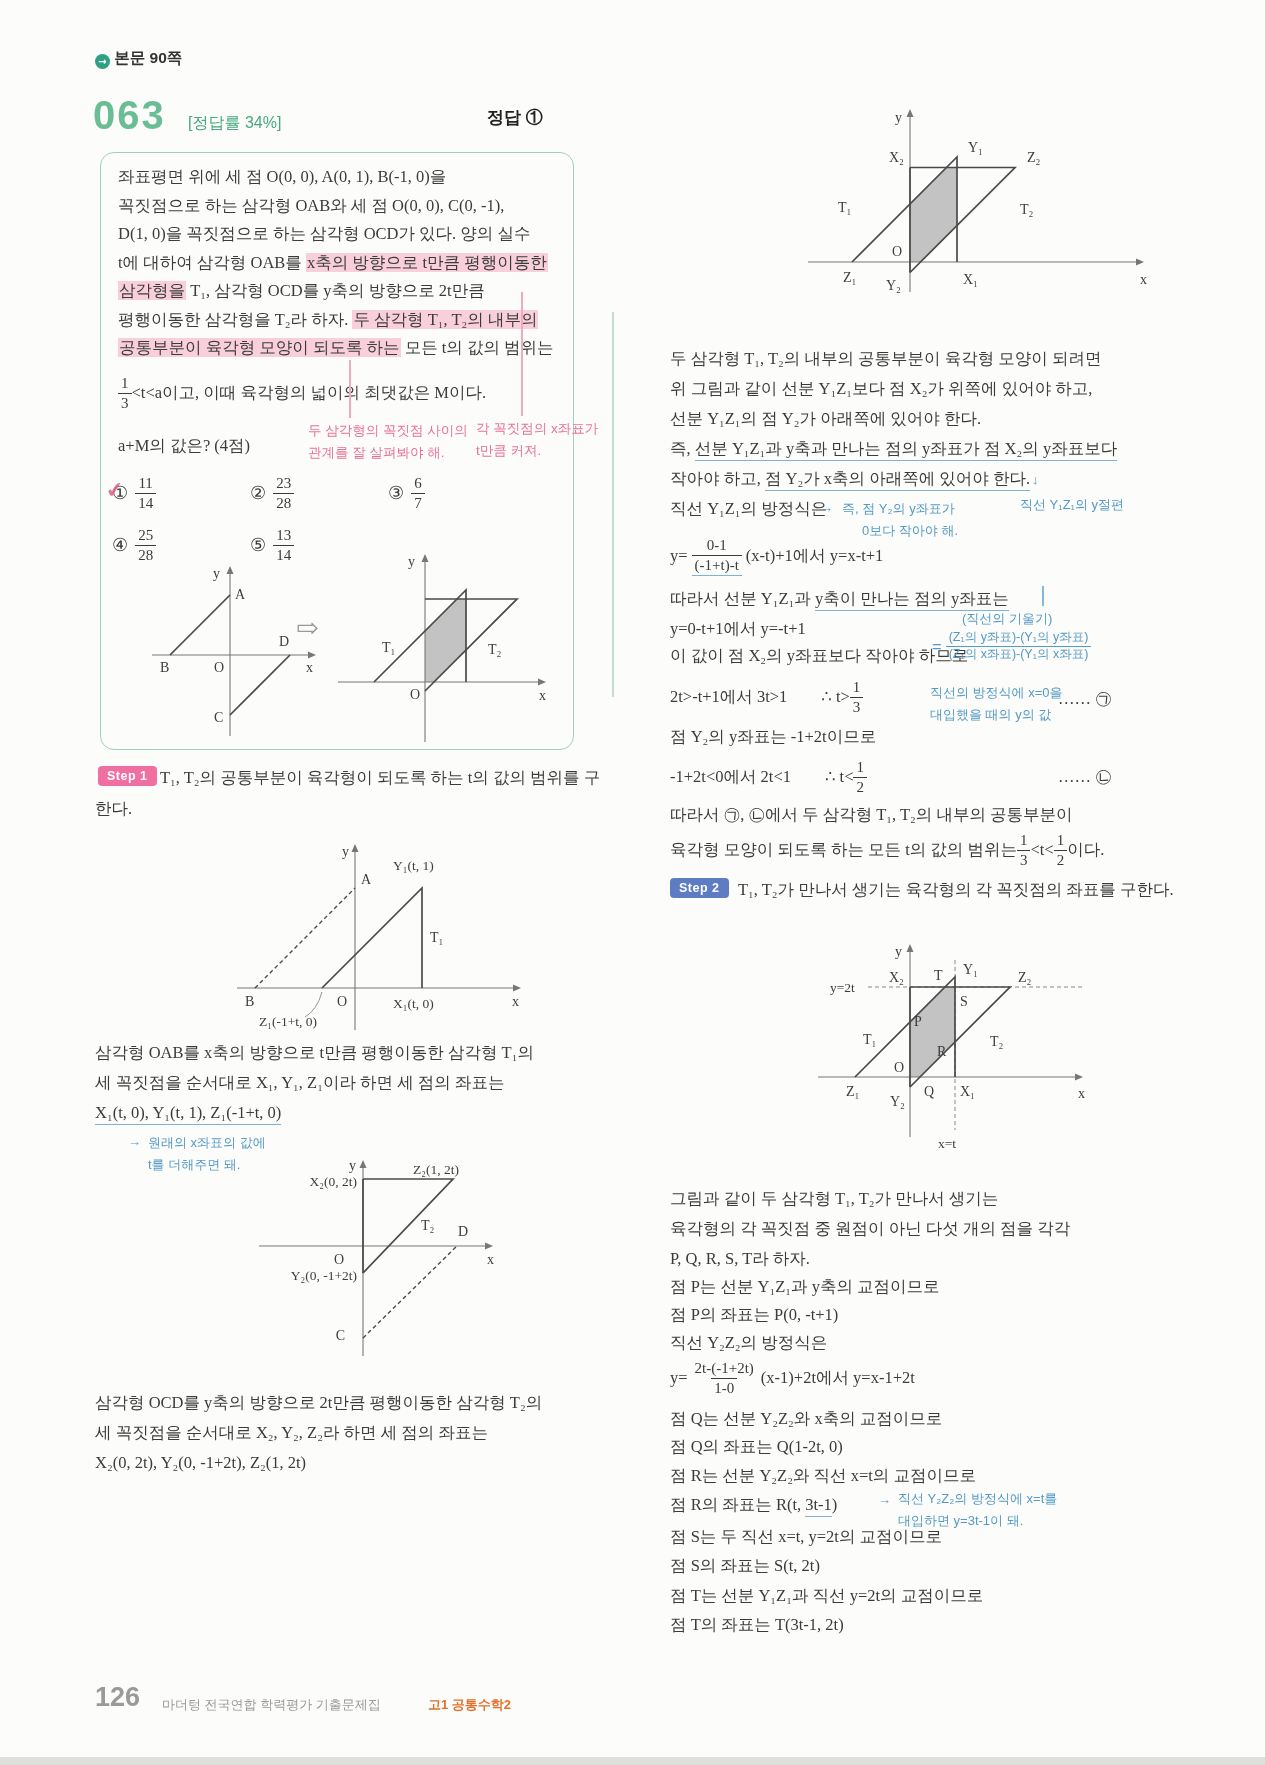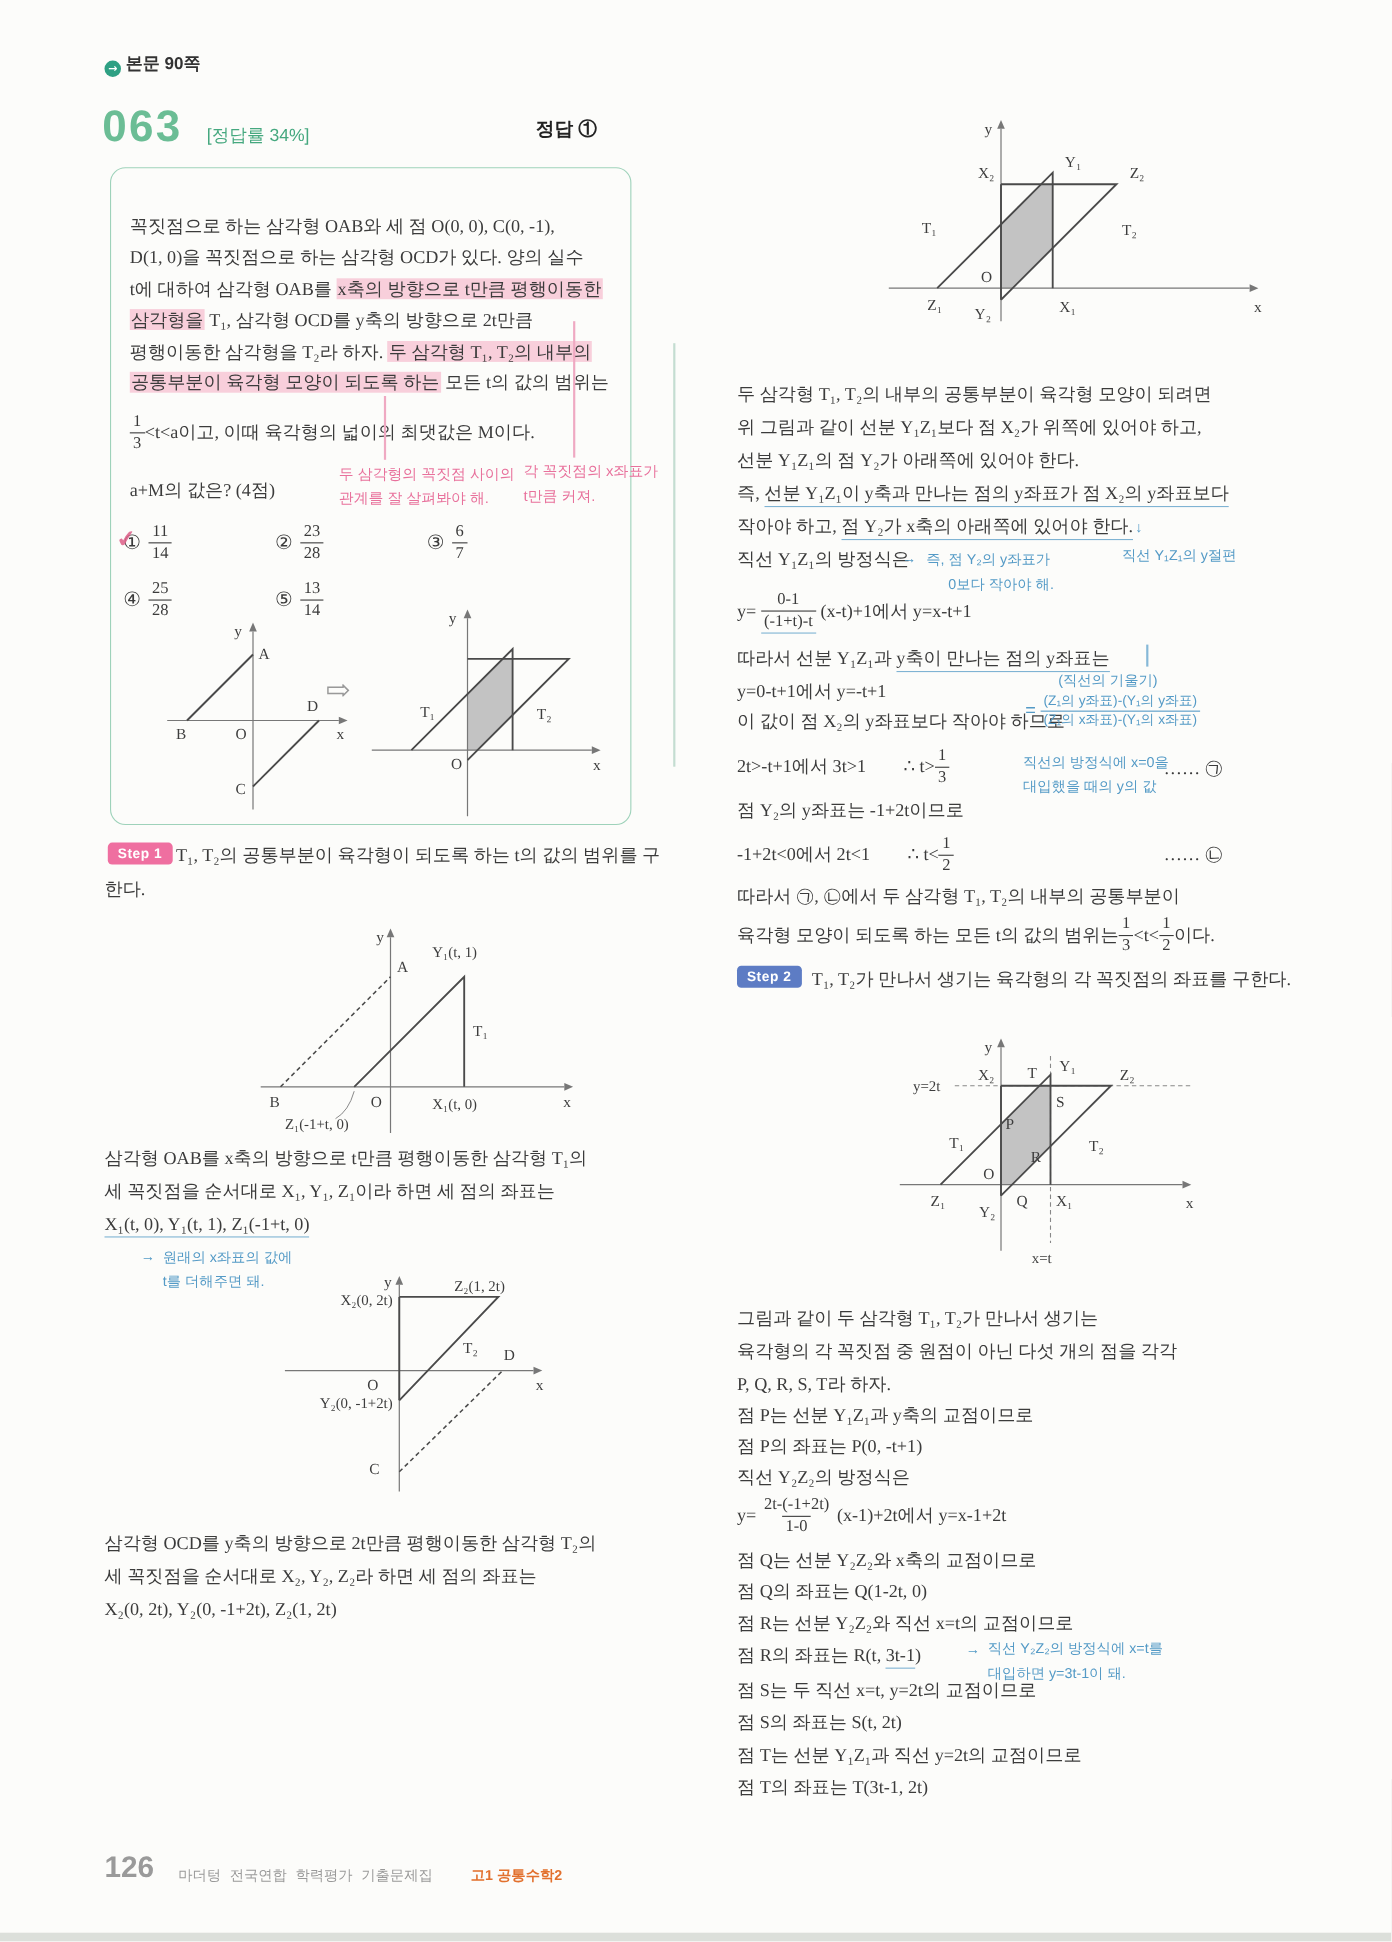--- a/index.html
+++ b/index.html
@@ -35,37 +35,38 @@
   svg text{font-family:"Liberation Serif","DejaVu Serif",serif;font-size:14px;fill:#3d3d3d}
   svg .co{font-size:13.5px}
   .gr{stroke:#4a4a4a;stroke-width:1.7;fill:none}
   .ax{stroke:#777;stroke-width:1.1;fill:none}
   .dsh{stroke:#4a4a4a;stroke-width:1.4;fill:none;stroke-dasharray:4,3}
   .gd{stroke:#888;stroke-width:1;fill:none;stroke-dasharray:4,3}
   .sh{fill:#bcbcbc;opacity:.9}
   .arr{fill:#777}
   .ldr{stroke:#888;stroke-width:.9;fill:none}
   .foot-num{font-family:"Liberation Sans","DejaVu Sans",sans-serif;font-size:27px;color:#9a9a9a;font-weight:bold}
-  .foot-txt{font-size:13px;color:#999;font-family:Liberation Mono, monospace}
+  .foot-txt{font-size:13px;color:#999;font-family:Liberation Sans, sans-serif}
   .foot-sub{font-size:13px;color:#e2702d;font-family:"Liberation Sans","DejaVu Sans",sans-serif;font-weight:bold}
 </style>
 </head>
 <body>
 
 <div id="page">
 
   <div class="abs sans" style="left:95px;top:48px;font-size:15.5px;font-weight:bold;color:#333">
     <span class="ref-ic">→</span>
     <span>본문 90쪽</span>
   </div>
   <span class="abs pgnum" style="left:93px;top:93px">063</span>
   <span class="abs rate" style="left:188px;top:113px">[정답률 34%]</span>
   <span class="abs ansr" style="left:487px;top:106px">정답 ①</span>
 
   <div id="pbox"></div>
+  <div class="abs t" style="left:118px;top:163px">좌표평면 위에 세 점 O(0, 0), A(0, 1), B(-1, 0)을</div>
   <div class="abs t" style="left:118px;top:192px">꼭짓점으로 하는 삼각형 OAB와 세 점 O(0, 0), C(0, -1),</div>
   <div class="abs t" style="left:118px;top:220px">D(1, 0)을 꼭짓점으로 하는 삼각형 OCD가 있다. 양의 실수</div>
   <div class="abs t" style="left:118px;top:249px"><span>t에 대하여 삼각형 OAB를 </span><span class="hl">x축의 방향으로 t만큼 평행이동한</span></div>
   <div class="abs t" style="left:118px;top:277px"><span class="hl">삼각형을</span><span> T₁, 삼각형 OCD를 y축의 방향으로 2t만큼</span></div>
   <div class="abs t" style="left:118px;top:334px"><span class="hl">공통부분이 육각형 모양이 되도록 하는</span><span> 모든 t의 값의 범위는</span></div>
   <div class="abs t" style="left:118px;top:306px"><span>평행이동한 삼각형을 T₂라 하자. </span><span class="hl">두 삼각형 T₁, T₂의 내부의</span></div>
   <div class="abs eq" style="left:118px;top:370px;height:46px">
     <span class="frac">
         <span class="num">1</span>
         <span class="den">3</span>
@@ -224,21 +225,21 @@
     <text x="214" y="166" text-anchor="end">O</text>
     <text x="155" y="192">Z₁</text>
     <text x="198" y="200">Y₂</text>
     <text x="275" y="194">X₁</text>
     <text x="452" y="194">x</text>
   </svg>
 
   <div class="abs rt" style="left:670px;top:376px">위 그림과 같이 선분 Y₁Z₁보다 점 X₂가 위쪽에 있어야 하고,</div>
   <div class="abs rt" style="left:670px;top:346px">두 삼각형 T₁, T₂의 내부의 공통부분이 육각형 모양이 되려면</div>
   <div class="abs rt" style="left:670px;top:406px">선분 Y₁Z₁의 점 Y₂가 아래쪽에 있어야 한다.</div>
-  <div class="abs rt" style="left:670px;top:436px"><span>즉, </span><span class="ul">선분 Y₁Z₁이 y축과 만나는 점의 y좌표가 점 X₂의 y좌표보다</span></div>
+  <div class="abs rt" style="left:670px;top:436px"><span>즉, </span><span class="ul">선분 Y₁Z₁과 y축과 만나는 점의 y좌표가 점 X₂의 y좌표보다</span></div>
   <div class="abs rt" style="left:670px;top:466px"><span>작아야 하고, </span><span class="ul">점 Y₂가 x축의 아래쪽에 있어야 한다.</span></div>
   <div class="abs rt" style="left:670px;top:496px">직선 Y₁Z₁의 방정식은</div>
 
   <span class="abs nb" style="left:1020px;top:496px">직선 Y₁Z₁의 y절편</span>
   <span class="abs nb" style="left:1032px;top:472px">↓</span>
   <span class="abs nb" style="left:820px;top:500px">→</span>
   <div class="abs nb" style="left:842px;top:500px">즉, 점 Y₂의 y좌표가</div>
   <div class="abs nb" style="left:862px;top:522px">0보다 작아야 해.</div>
 
   <div class="abs eq" style="left:670px;top:528px;height:56px">

